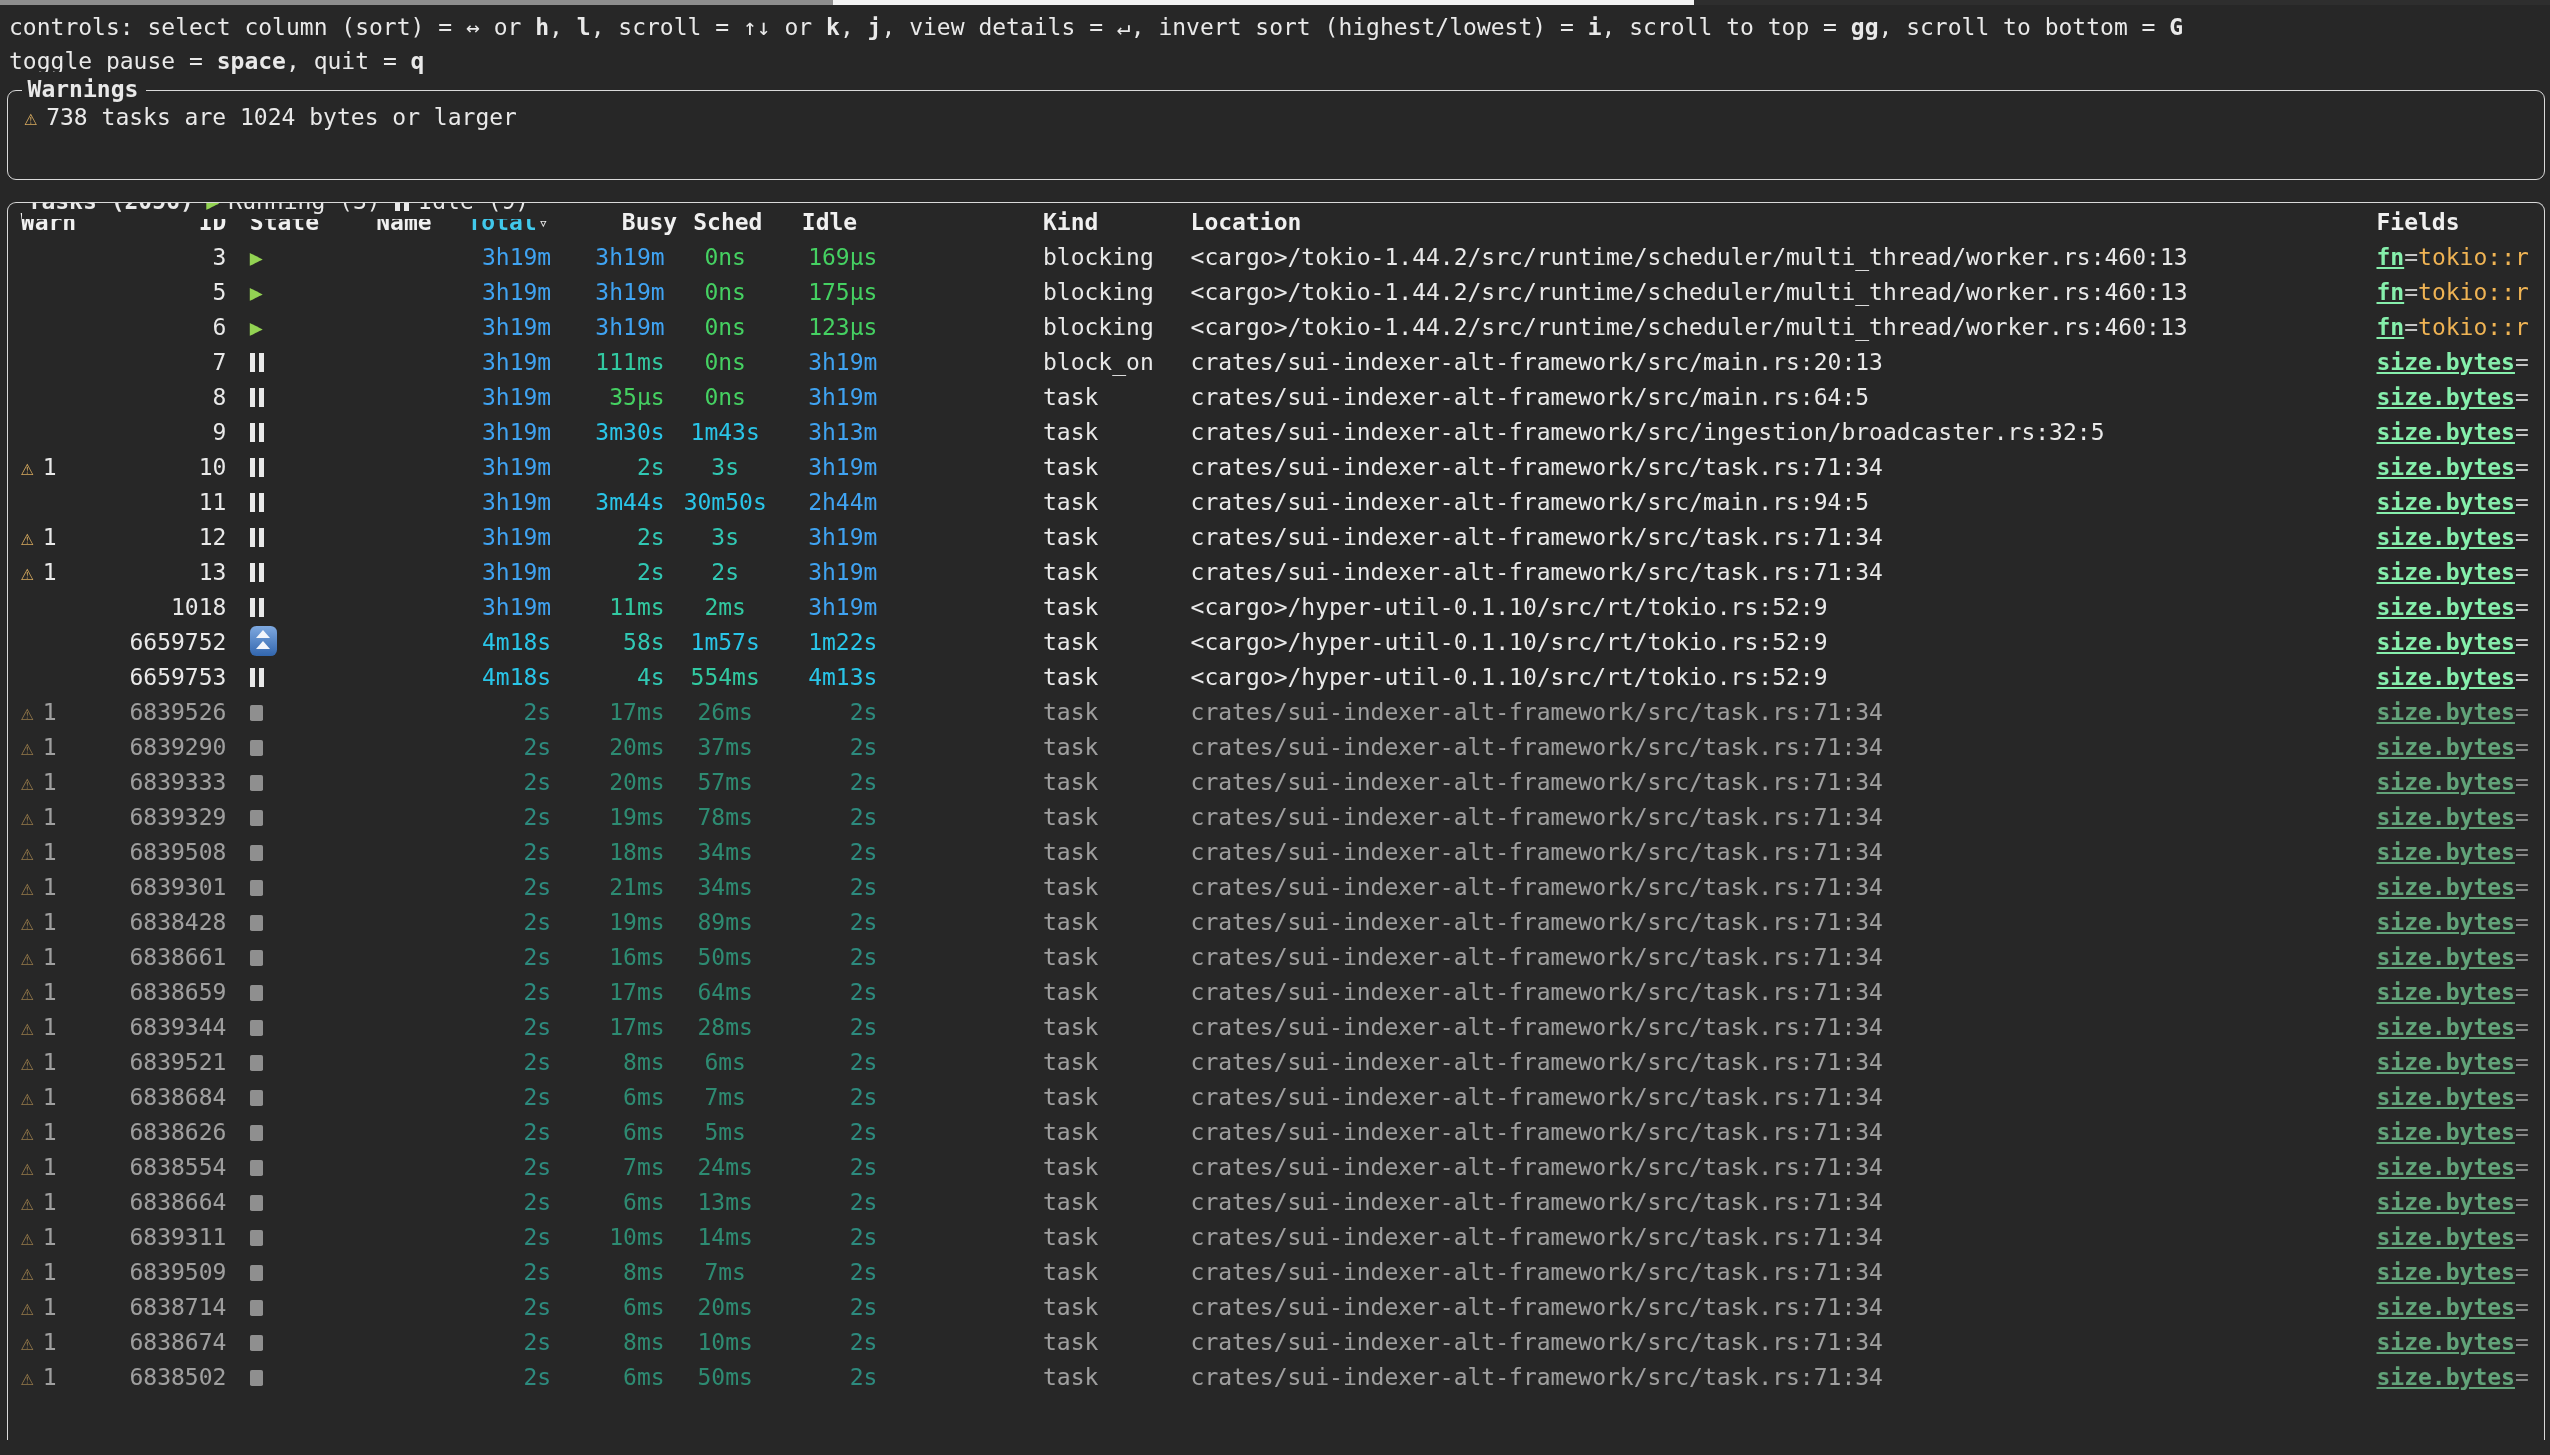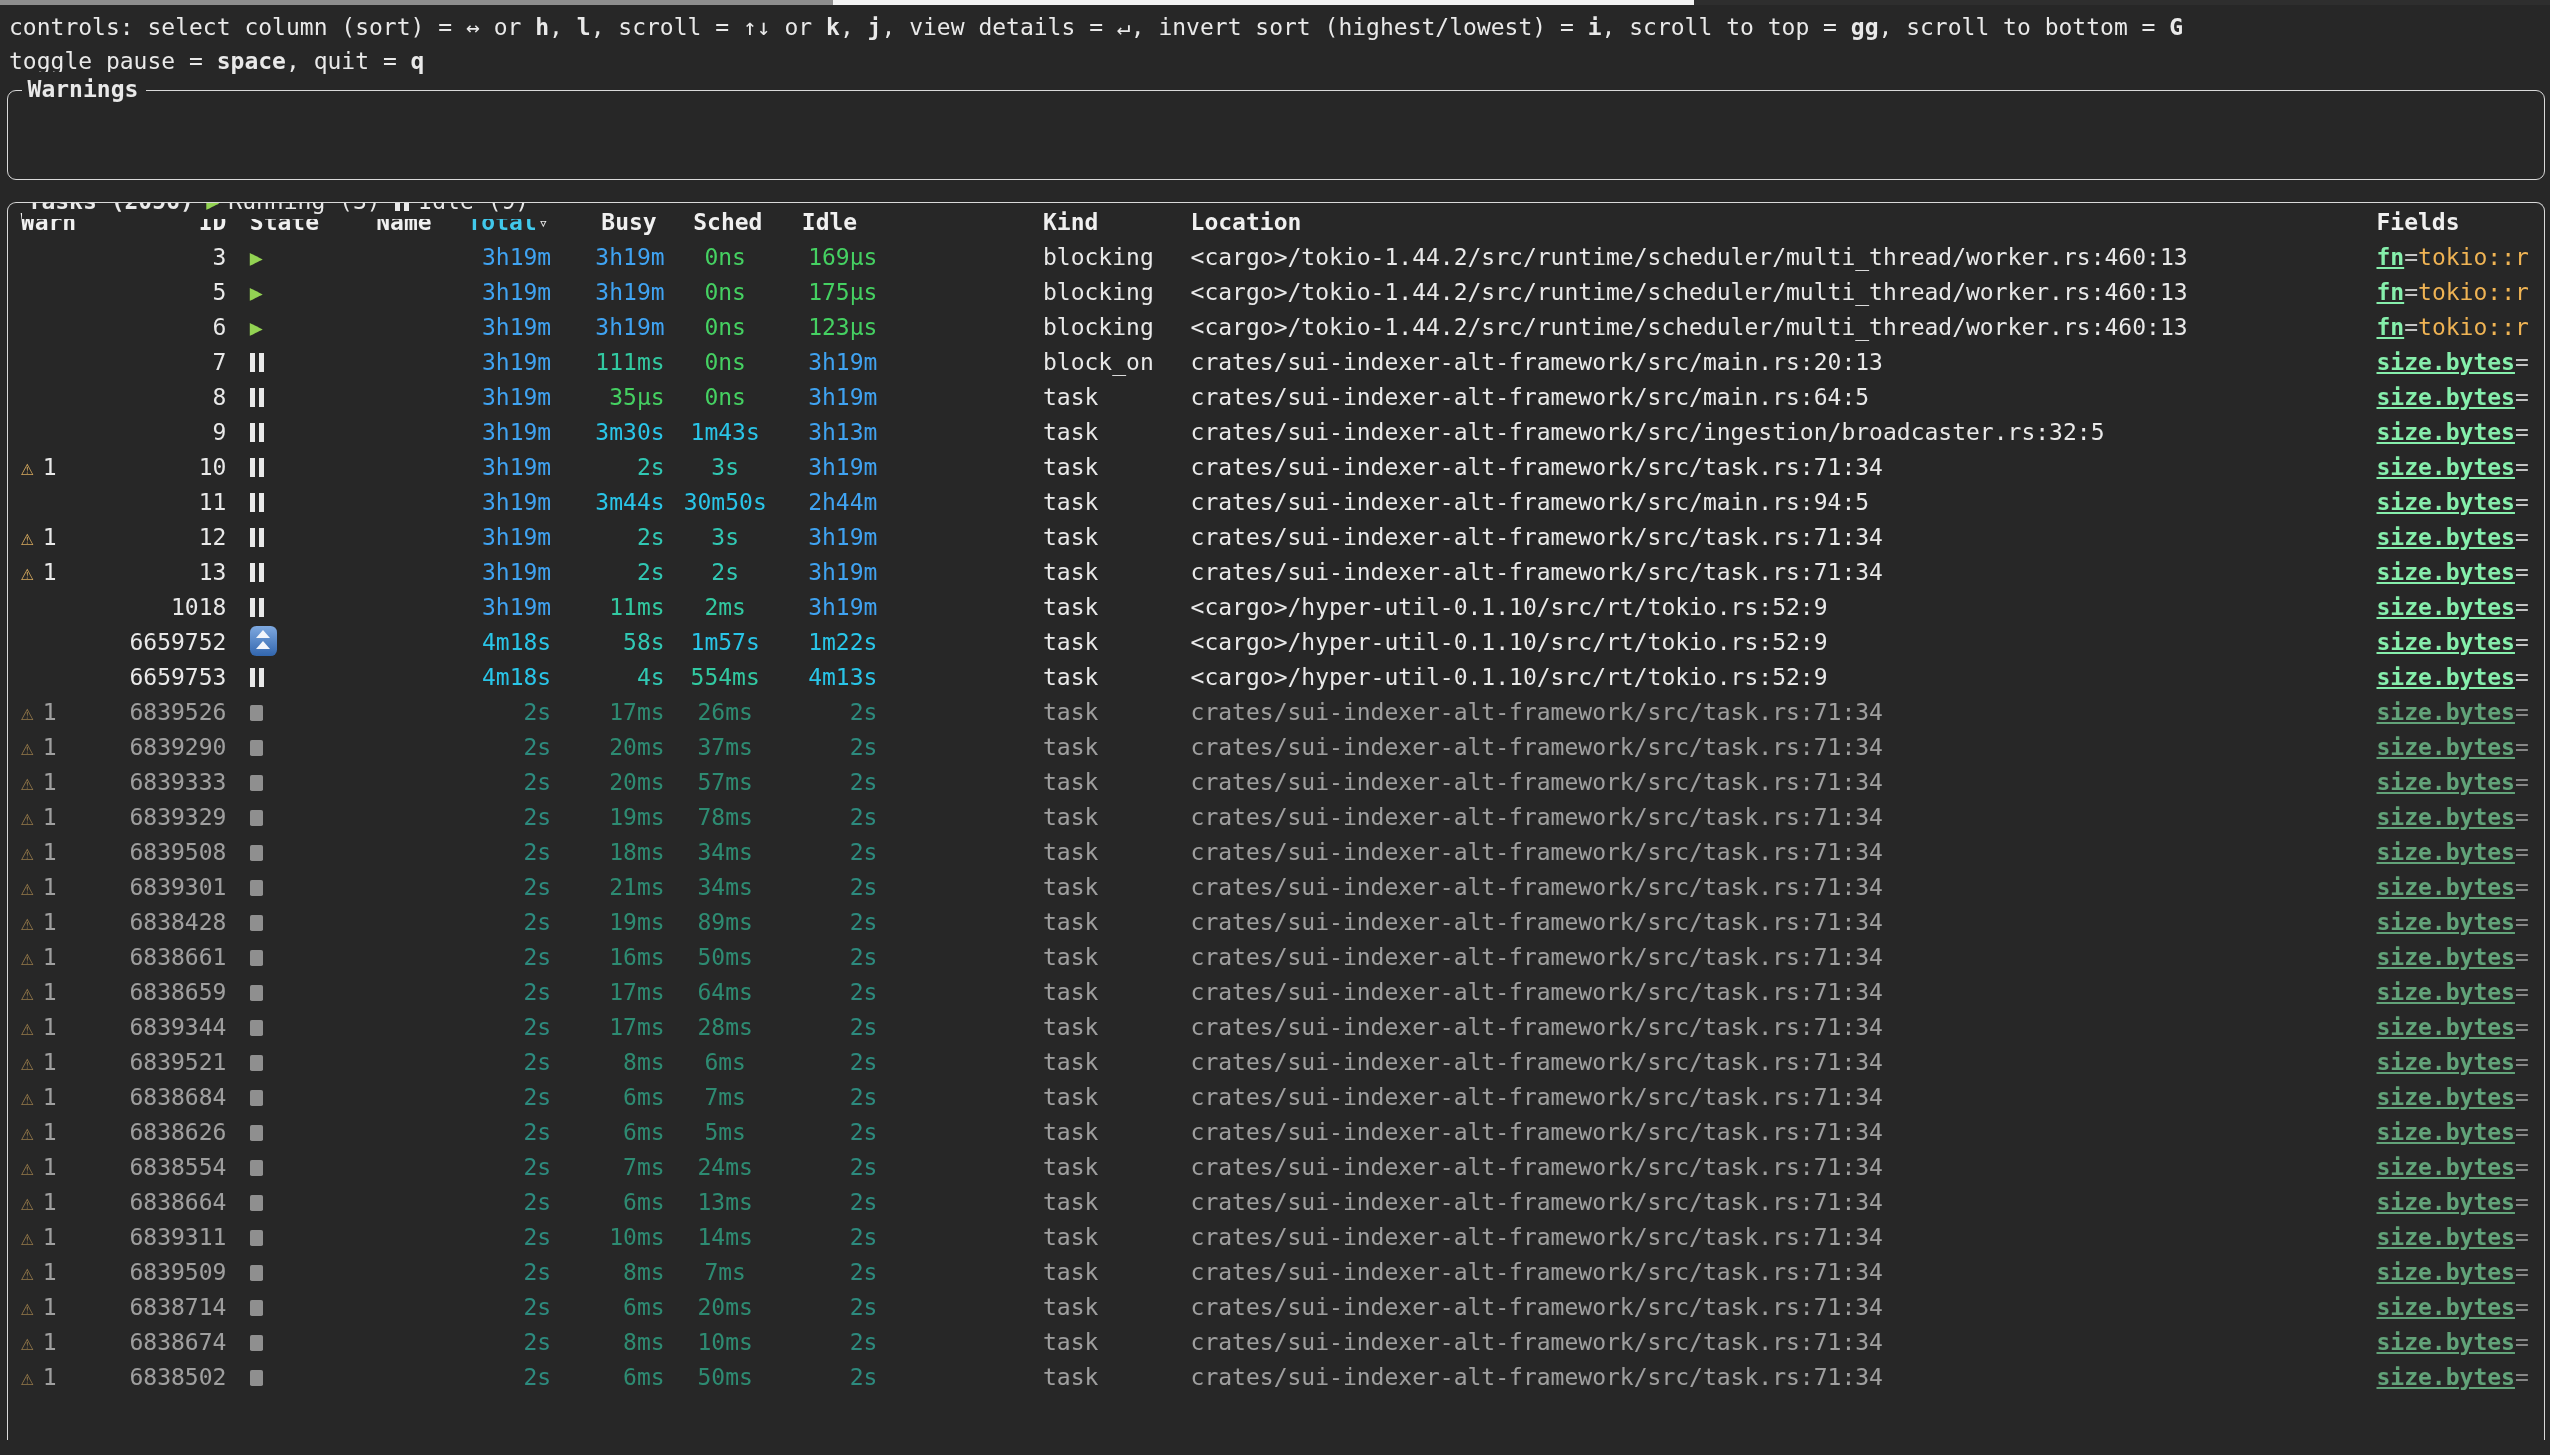--- a/index.html
+++ b/index.html
@@ -48,21 +48,21 @@
   .col-warn{padding-left:12.6px;}
   .col-id{padding-right:10.8px;text-align:right;}
   .hrow .col-id{text-align:right;padding-left:15.3px;}
   .col-state{padding-left:12.6px;}
   .col-name{padding-left:9px;}
   .col-total{text-align:right;padding-right:18px;}
   .col-busy{text-align:right;padding-right:12.6px;}
   .col-sched{text-align:center;padding-right:16px;}
   .col-idle{text-align:right;padding-right:10.8px;}
   .hrow .col-total{text-align:left;padding:0 0 0 15.3px;}
-  .hrow .col-busy{text-align:center;padding:0 0 0 11.7px;}
+  .hrow .col-busy{text-align:right;padding:0 0 0 11.7px;}
   .hrow .col-sched{text-align:left;padding:0 0 0 16px;}
   .hrow .col-idle{text-align:left;padding:0 0 0 12.6px;}
   .col-polls{padding-left:21.5px;margin-top:40px;}
   .hrow .col-polls{padding-left:21.5px;}
   .col-kind{padding-left:10.8px;}
   .col-location{padding-left:14.4px;}
   .col-fields{padding-left:15.3px;}
   .sorted{color:#41c9ec;}
   .sort-arrow{color:#e9e9e9;font-size:16px;font-weight:normal;margin-left:1.8px;vertical-align:1.8px;}
   
@@ -85,20 +85,21 @@
   <div class="seg-white"></div>
 </div>
 
 <div id="hint-lines">
   <div><span>controls: select column (sort) = ↔ or </span><span class="b">h</span><span>, </span><span class="b">l</span><span>, scroll = ↑↓ or </span><span class="b">k</span><span>, </span><span class="b">j</span><span>, view details = ↵, invert sort (highest/lowest) = </span><span class="b">i</span><span>, scroll to top = </span><span class="b">gg</span><span>, scroll to bottom = </span><span class="b">G</span></div>
   <div><span>toggle pause = </span><span class="b">space</span><span>, quit = </span><span class="b">q</span></div>
 </div>
 
 <div id="warnings-panel" class="panel">
   <div class="panel-title"><span class="b">Warnings</span></div>
+  <div class="witem"><span class="warn-ic">⚠</span><span>738 tasks are 1024 bytes or larger</span></div>
 </div>
 
 <div id="tasks-panel" class="panel">
   <div class="panel-title">
     <span class="b">Tasks (2056)</span><span class="ic-run">▶</span><span>Running (3)</span><span class="ic-pause"></span><span>Idle (9)</span>
   </div>
   <div id="tasks-table">
     <div class="hrow">
         <div class="cell col-warn"><span>Warn</span></div>
         <div class="cell col-id"><span>ID</span></div>

